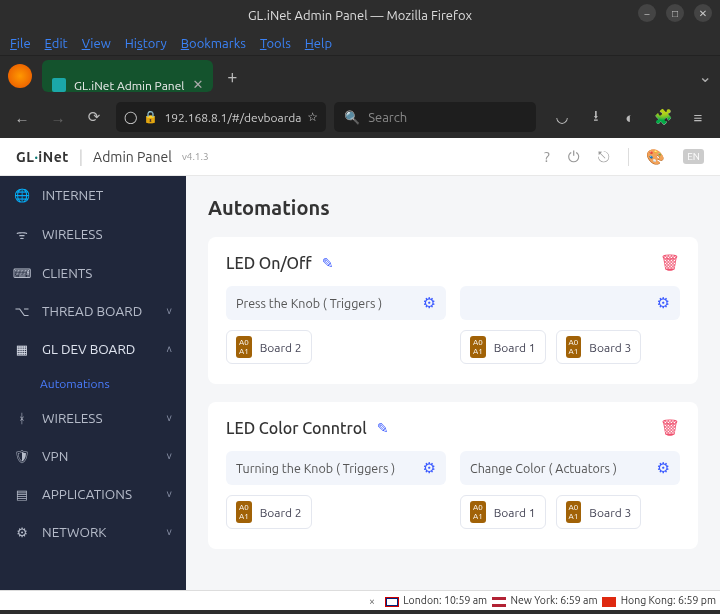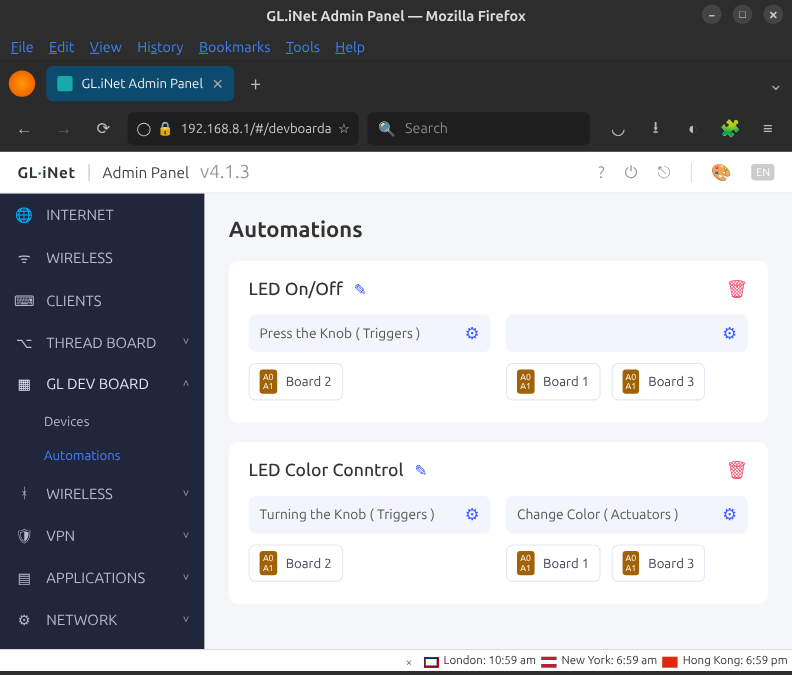--- a/index.html
+++ b/index.html
@@ -1,41 +1,41 @@
 <!DOCTYPE html>
 <html><head>
 <meta charset="utf-8">
 <style>
 *{box-sizing:border-box;margin:0;padding:0;font-family:Ubuntu,Arial,sans-serif}
 body{background:#2d2d2d;width:720px;height:614px;overflow:hidden;position:relative}
-.titlebar{background:#2d2d2d;height:30px;display:flex;align-items:center;justify-content:center;position:relative;color:#ddd;font-size:13px;font-weight:700}
+.titlebar{background:#2d2d2d;height:30px;display:flex;align-items:center;justify-content:center;position:relative;color:#ddd;font-size:13px;font-weight:400}
 .win-ctrls{position:absolute;right:8px;top:4px;display:flex;gap:10px}
 .win-btn{width:18px;height:18px;border-radius:50%;background:#444;display:flex;align-items:center;justify-content:center;color:#ccc;font-size:10px}
 .menubar{background:#2d2d2d;height:26px;display:flex;align-items:center;padding:0 10px;gap:14px;color:#3b82f6;font-size:13px;border-bottom:1px solid #222}
 .menubar span{cursor:pointer}
 .menubar span u{text-decoration:underline}
 .tabbar{background:#2b2b2b;height:40px;display:flex;align-items:center;padding:0 8px;gap:4px}
 .ff-icon{width:24px;height:24px;background:radial-gradient(circle at 50% 50%,#ff9800,#e65100);border-radius:50%;margin-right:6px}
-.tab{background:#0c4a6e;height:32px;border-radius:6px;display:flex;align-items:center;padding:0 10px;gap:8px;color:#eee;font-size:12px;min-width:160px}
+.tab{background:#14532d;height:32px;border-radius:6px;display:flex;align-items:flex-end;padding:0 10px;gap:8px;color:#eee;font-size:12px;min-width:160px}
 .tab-fav{width:14px;height:14px;background:#1ba8a8;border-radius:2px}
 .tab-close{color:#aaa;font-size:13px;margin-left:auto}
 .newtab{width:30px;height:30px;display:flex;align-items:center;justify-content:center;color:#bbb;font-size:18px}
 .chev{margin-left:auto;color:#aaa}
 .navbar{background:#2b2b2b;height:42px;display:flex;align-items:center;padding:0 8px;gap:8px}
 .nav-btn{width:28px;height:28px;display:flex;align-items:center;justify-content:center;color:#bbb;font-size:15px}
 .urlbox{display:flex;align-items:center;background:#1e1e1e;border-radius:5px;height:30px;padding:0 8px;gap:6px;color:#ccc;font-size:12px;width:210px}
 .searchbox{display:flex;align-items:center;background:#1e1e1e;border-radius:5px;height:30px;padding:0 10px;gap:8px;color:#888;font-size:13px;flex:1}
 .navright{display:flex;gap:6px;margin-left:4px}
 .content-wrap{background:#fff;height:472px;position:relative;overflow:hidden}
 .apphead{height:38px;border-bottom:1px solid #e8e8e8;display:flex;align-items:center;padding:0 16px;gap:10px}
 .logo{font-weight:700;font-size:14px;color:#333;letter-spacing:.5px}
 .logo .dot{color:#0b7a75}
 .divider{color:#ccc}
 .panelname{font-size:14px;color:#444}
-.ver{font-size:17px;color:#999}
+.ver{font-size:10px;color:#999}
 .appicons{margin-left:auto;display:flex;gap:18px;align-items:center;color:#999;font-size:15px}
 .vdiv{width:1px;height:18px;background:#ddd}
 .langchip{background:#ccc;color:#fff;font-size:10px;padding:2px 4px;border-radius:3px}
 .main{display:flex;height:432px}
 .sidebar{width:186px;background:#20273b;color:#b5bbc9;font-size:13.5px;overflow:hidden}
 .sbitem{display:flex;align-items:center;padding:11px 14px;gap:12px;cursor:pointer}
 .sbitem.open{color:#dfe4ef}
 .sbicon{width:16px;display:flex;justify-content:center;font-size:13px}
 .sbexp{margin-left:auto;font-size:10px;color:#8a92a8}
 .subitem{padding:9px 14px 9px 40px;font-size:12px;cursor:pointer}
@@ -150,21 +150,20 @@
         <div class="sbitem">
           <span class="sbicon">⌥</span>
           <span>THREAD BOARD</span>
           <span class="sbexp">˅</span>
         </div>
         <div class="sbitem open">
           <span class="sbicon">▦</span>
           <span>GL DEV BOARD</span>
           <span class="sbexp">˄</span>
         </div>
-        <div class="subitem">Devices</div>
         <div class="subitem active">Automations</div>
         <div class="sbitem">
           <span class="sbicon">ᚼ</span>
           <span>WIRELESS</span>
           <span class="sbexp">˅</span>
         </div>
         <div class="sbitem">
           <span class="sbicon">🛡</span>
           <span>VPN</span>
           <span class="sbexp">˅</span>

